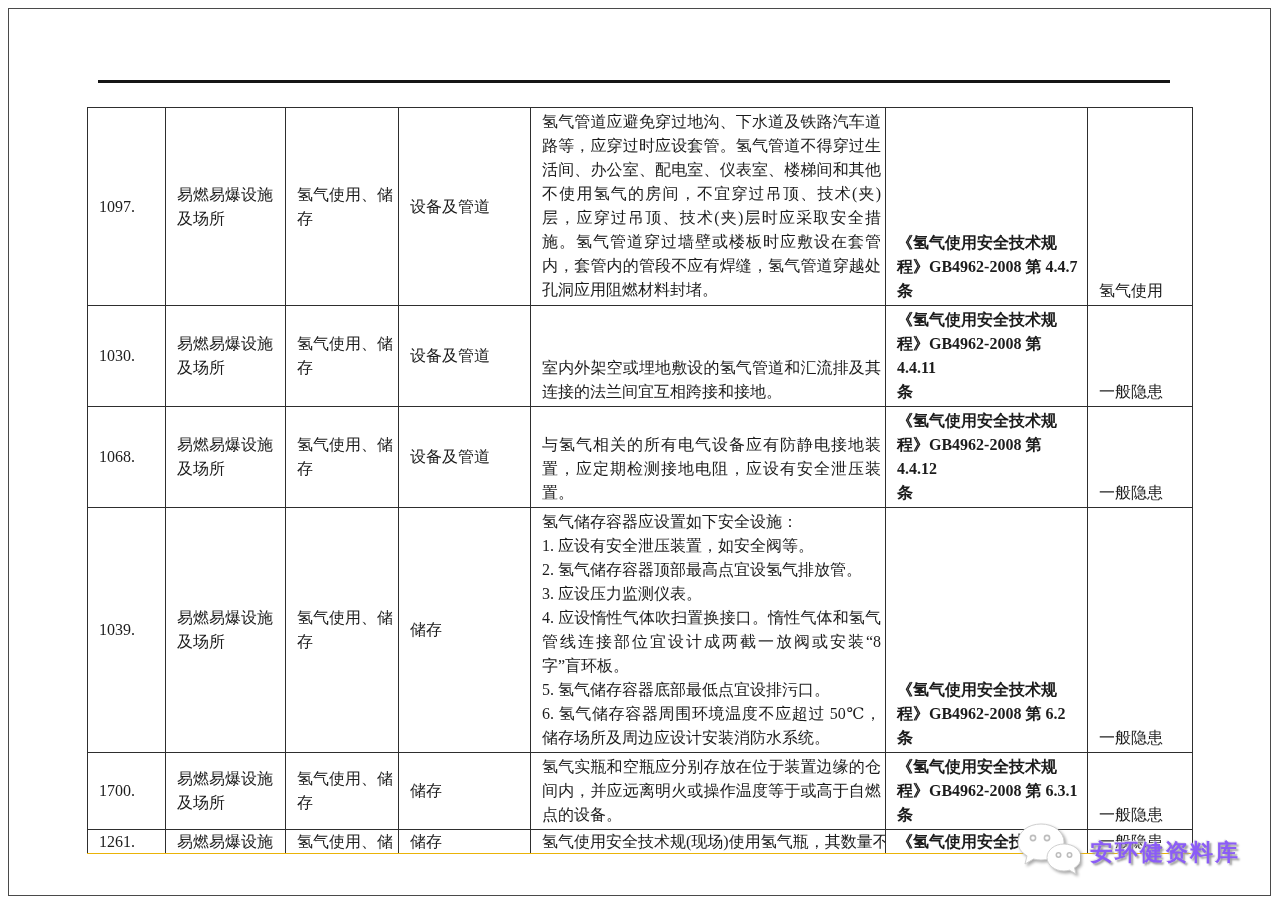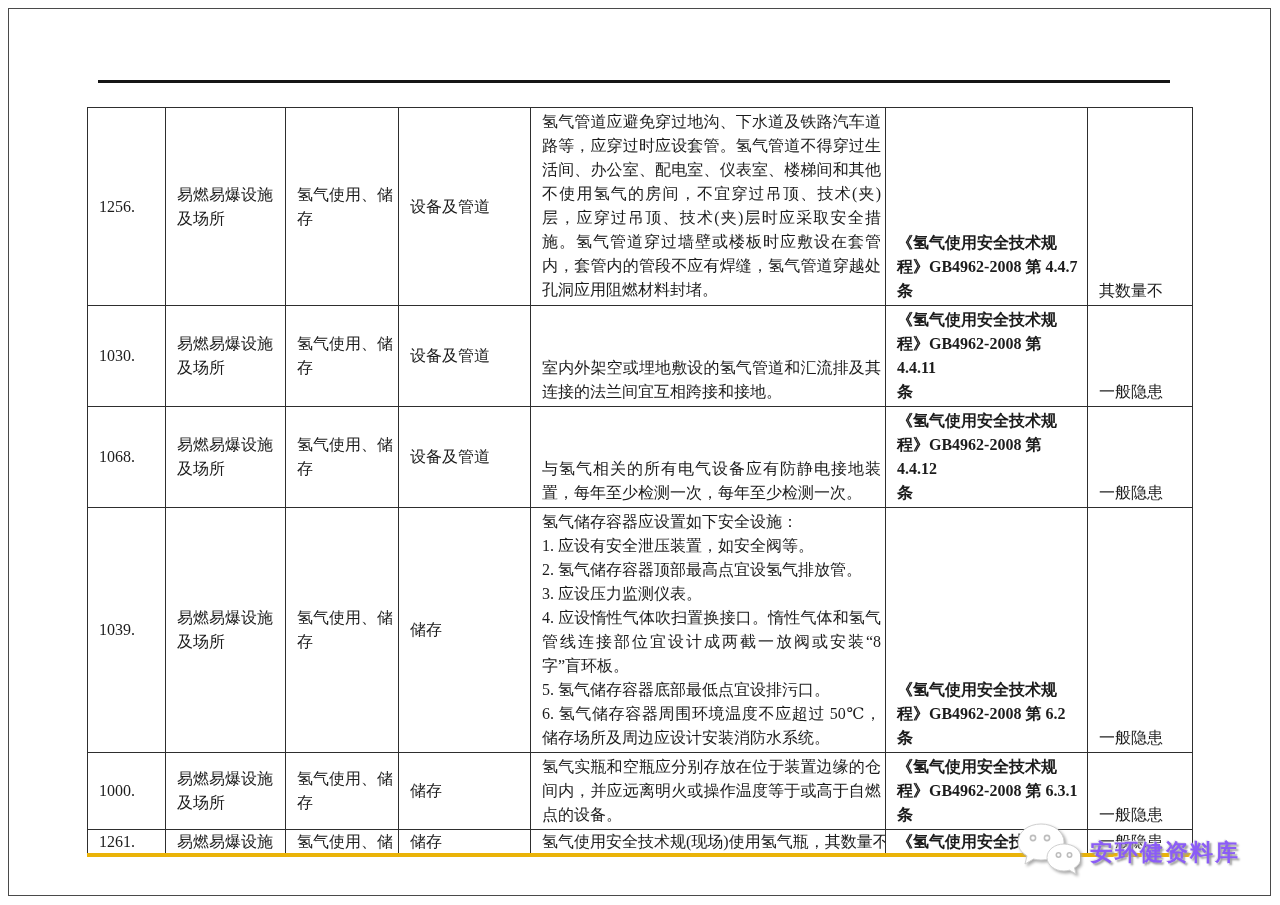--- a/index.html
+++ b/index.html
@@ -40,21 +40,21 @@
   .va-t{vertical-align:top;}
   .va-m{vertical-align:middle;}
   .va-b{vertical-align:bottom;}
   tr.h198{height:198px;}
   tr.h65{height:65px;}
   tr.h73{height:73px;}
   tr.h242{height:242px;}
   tr.h72{height:72px;}
   tr.h24{height:24px;}
   tr.clipped td{
-    border-bottom:4px solid #eab308;
+    border-bottom:1px solid #eab308;
     white-space:nowrap;
     line-height:22px;
     padding-top:1px;padding-bottom:0;
   }
   .watermark{
     position:absolute;right:40px;top:822px;
     display:flex;align-items:center;gap:10px;
     user-select:none;
   }
   .watermark .wm-text{
@@ -78,31 +78,31 @@
       <col style="width:78px">
         <col style="width:120px">
         <col style="width:113px">
       <col style="width:132px">
         <col style="width:355px">
         <col style="width:202px">
       <col style="width:105px">
     </colgroup>
     <tbody>
       <tr class="h198">
-        <td class="c-seq va-m">1256.</td>
+        <td class="c-seq va-m">1097.</td>
         <td class="va-m">易燃易爆设施
 及场所</td>
         <td class="va-m">氢气使用、储
 存</td>
         <td class="va-m">设备及管道</td>
         <td class="c-desc va-t">氢气管道应避免穿过地沟、下水道及铁路汽车道路等，应穿过时应设套管。氢气管道不得穿过生活间、办公室、配电室、仪表室、楼梯间和其他不使用氢气的房间，不宜穿过吊顶、技术(夹)层，应穿过吊顶、技术(夹)层时应采取安全措施。氢气管道穿过墙壁或楼板时应敷设在套管内，套管内的管段不应有焊缝，氢气管道穿越处孔洞应用阻燃材料封堵。</td>
         <td class="c-basis va-b">《氢气使用安全技术规
 程》GB4962-2008 第 4.4.7
 条</td>
-        <td class="c-level va-b">其数量不</td>
+        <td class="c-level va-b">氢气使用</td>
       </tr>
       <tr class="h65">
         <td class="c-seq va-m">1030.</td>
         <td class="va-m">易燃易爆设施
 及场所</td>
         <td class="va-m">氢气使用、储
 存</td>
         <td class="va-m">设备及管道</td>
         <td class="c-desc va-b">室内外架空或埋地敷设的氢气管道和汇流排及其连接的法兰间宜互相跨接和接地。</td>
         <td class="c-basis va-m">《氢气使用安全技术规
@@ -110,21 +110,21 @@
 条</td>
         <td class="c-level va-b">一般隐患</td>
       </tr>
       <tr class="h73">
         <td class="c-seq va-m">1068.</td>
         <td class="va-m">易燃易爆设施
 及场所</td>
         <td class="va-m">氢气使用、储
 存</td>
         <td class="va-m">设备及管道</td>
-        <td class="c-desc va-b">与氢气相关的所有电气设备应有防静电接地装置，每年至少检测一次，每年至少检测一次。</td>
+        <td class="c-desc va-b">与氢气相关的所有电气设备应有防静电接地装置，应定期检测接地电阻，应设有安全泄压装置。</td>
         <td class="c-basis va-m">《氢气使用安全技术规
 程》GB4962-2008 第 4.4.12
 条</td>
         <td class="c-level va-b">一般隐患</td>
       </tr>
       <tr class="h242">
         <td class="c-seq va-m">1039.</td>
         <td class="va-m">易燃易爆设施
 及场所</td>
         <td class="va-m">氢气使用、储
@@ -135,21 +135,21 @@
 2.  氢气储存容器顶部最高点宜设氢气排放管。
 3.  应设压力监测仪表。
 4.  应设惰性气体吹扫置换接口。惰性气体和氢气管线连接部位宜设计成两截一放阀或安装“8 字”盲环板。
 5.  氢气储存容器底部最低点宜设排污口。
 6.  氢气储存容器周围环境温度不应超过 50℃，储存场所及周边应设计安装消防水系统。</td>
         <td class="c-basis va-b">《氢气使用安全技术规
 程》GB4962-2008 第 6.2 条</td>
         <td class="c-level va-b">一般隐患</td>
       </tr>
       <tr class="h72">
-        <td class="c-seq va-m">1000.</td>
+        <td class="c-seq va-m">1700.</td>
         <td class="va-m">易燃易爆设施
 及场所</td>
         <td class="va-m">氢气使用、储
 存</td>
         <td class="va-m">储存</td>
         <td class="c-desc va-t">氢气实瓶和空瓶应分别存放在位于装置边缘的仓间内，并应远离明火或操作温度等于或高于自燃点的设备。</td>
         <td class="c-basis va-m">《氢气使用安全技术规
 程》GB4962-2008 第 6.3.1
 条</td>
         <td class="c-level va-b">一般隐患</td>

